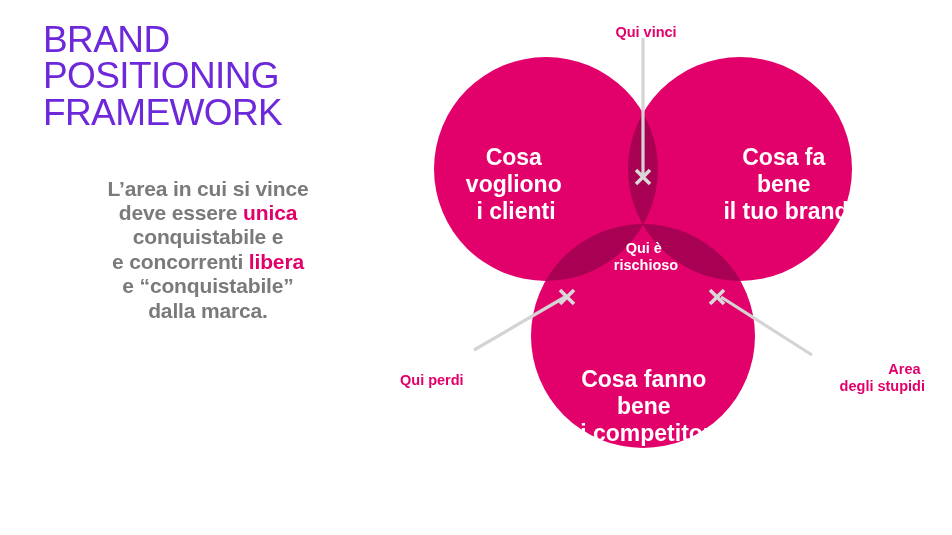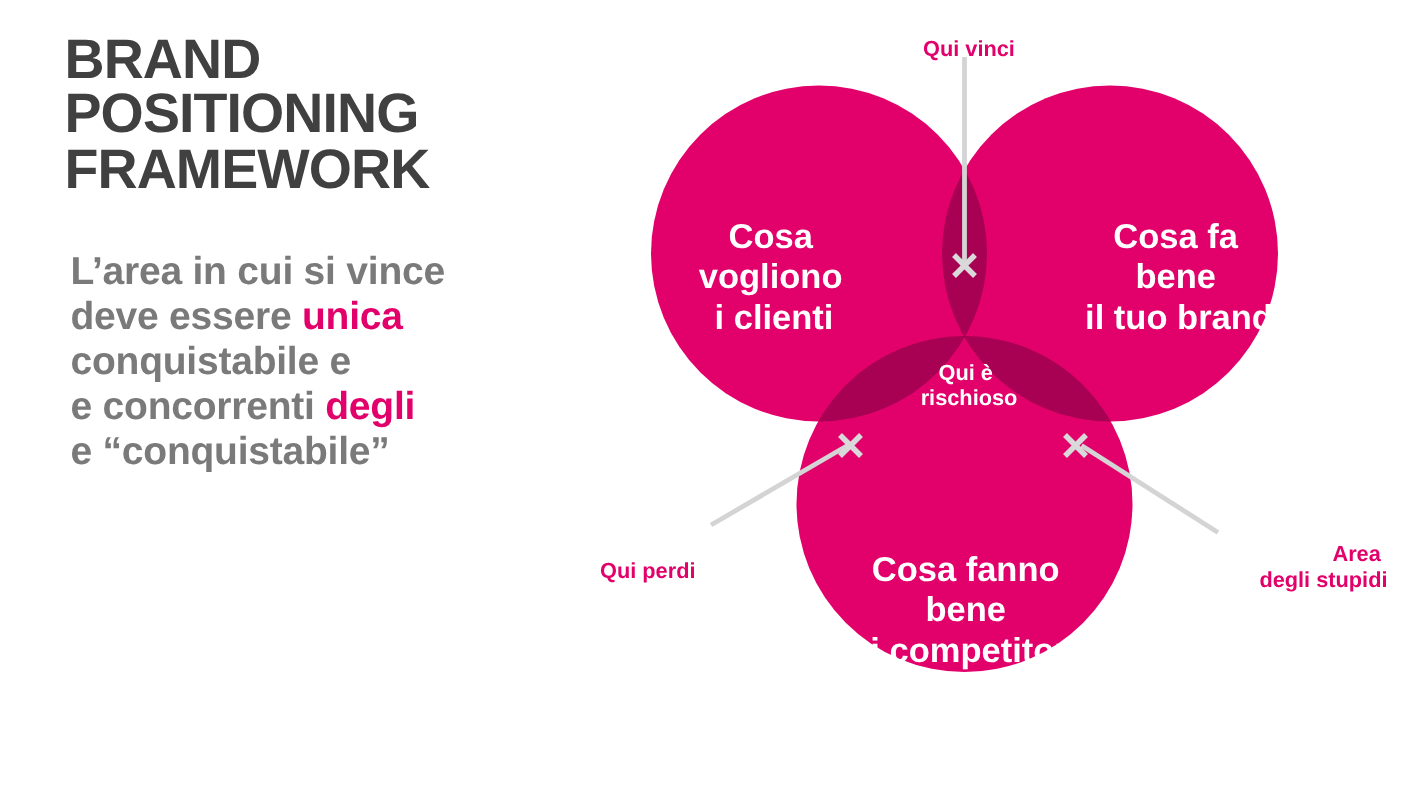--- a/index.html
+++ b/index.html
@@ -25,35 +25,36 @@
   
   .left-col {
     position: absolute;
     left: 43px;
     top: 22px;
     width: 330px;
   }
   .title {
     font-size: 37px;
     line-height: 0.98;
-    font-weight: bold;
+    font-weight: normal;
     letter-spacing: -0.6px;
-    color: #404040;
+    color: #6d28d9;
     margin: 0;
     text-transform: uppercase;
     white-space: pre-line;
   }
   .body-copy {
-    margin: 4px;
+    margin: 16px;
     padding-top: 30px;
-    font-size: 26px;
+    font-size: 21px;
     line-height: 1.16;
     font-weight: bold;
     color: #7a7a7a;
     letter-spacing: -0.15px;
+    text-align: center;
   }
   .body-copy .hl { color: #E2006A; }
   .body-copy .ln { display: block; white-space: pre; }
 
   
   #venn-wrap {
     position: absolute;
     left: 380px;
     top: 0;
     width: 572px;
@@ -89,22 +90,23 @@
 
   <div class="left-col">
     <h1 class="title">BRAND
 POSITIONING
 FRAMEWORK</h1>
 
     <p class="body-copy">
       <span class="ln"><span>L’area in cui si vince</span></span>
       <span class="ln"><span>deve essere </span><span class="hl">unica</span></span>
       <span class="ln"><span>conquistabile e</span></span>
-      <span class="ln"><span>e concorrenti </span><span class="hl">degli</span></span>
+      <span class="ln"><span>e concorrenti </span><span class="hl">libera</span></span>
       <span class="ln"><span>e “conquistabile”</span></span>
+      <span class="ln"><span>dalla marca.</span></span>
     </p>
   </div>
 
   <div id="venn-wrap">
     <svg id="venn-svg" width="572" height="535" viewBox="0 0 572 535" xmlns="http://www.w3.org/2000/svg">
       <defs>
 
         <clipPath id="clipA">
             <circle cx="166" cy="169" r="112"></circle>
           </clipPath>

